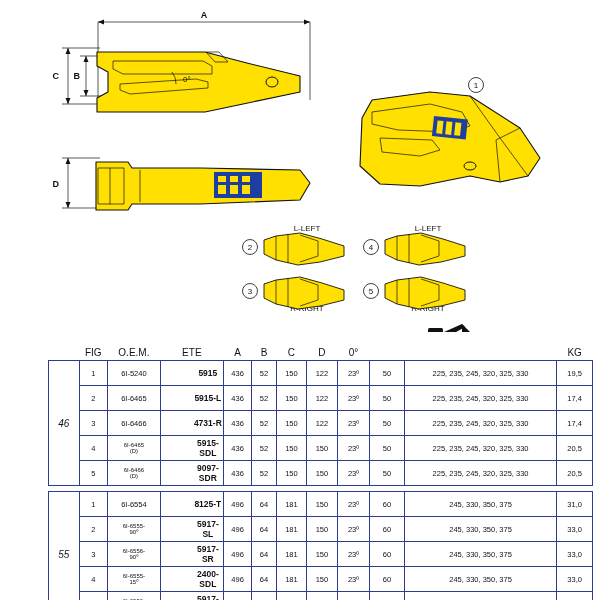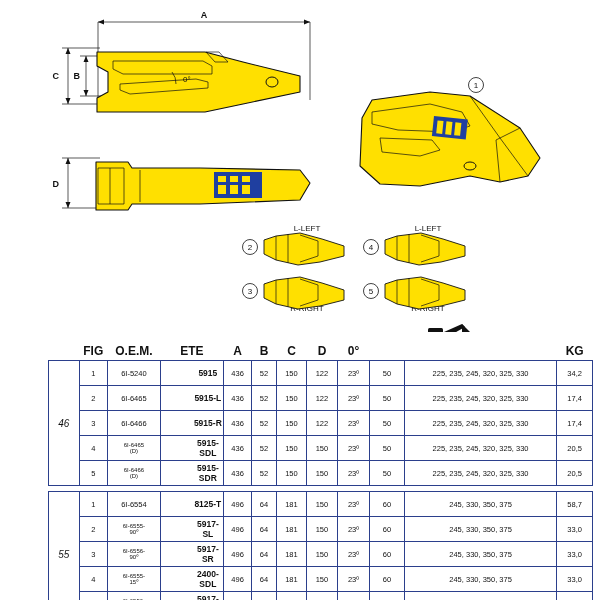--- a/index.html
+++ b/index.html
@@ -19,22 +19,22 @@
     border:1px solid #2b3f8c;
     font-size:7.5px;
     text-align:center;
     padding:0;
     height:24px;
     color:#111;
   }
   thead th{
     border:none;
     height:26px;
-    font-size:12px;
-    font-weight:bold;
+    font-size:10px;
+    font-weight:normal;
     vertical-align:bottom;
     padding-bottom:2px;
     color:#111;
   }
   td.bold{font-weight:bold;font-size:8.5px;padding-left:32px;}
   td.grp{font-size:10px;font-weight:normal;font-style:italic;}
   td.small{font-size:6px;line-height:1.05;}
   .sep-row td{border:none;height:5px;}
 
   
@@ -238,39 +238,39 @@
           <td>1</td>
           <td>6I-5240</td>
           <td class="bold">5915</td>
           <td>436</td>
           <td>52</td>
           <td>150</td>
           <td>122</td>
           <td>23º</td>
           <td>50</td>
           <td>225, 235, 245, 320, 325, 330</td>
-          <td>34,2</td>
+          <td>19,5</td>
         </tr>
         <tr>
           <td>2</td>
           <td>6I-6465</td>
           <td class="bold">5915-L</td>
           <td>436</td>
           <td>52</td>
           <td>150</td>
           <td>122</td>
           <td>23º</td>
           <td>50</td>
           <td>225, 235, 245, 320, 325, 330</td>
           <td>17,4</td>
         </tr>
         <tr>
           <td>3</td>
           <td>6I-6466</td>
-          <td class="bold">5915-R</td>
+          <td class="bold">4731-R</td>
           <td>436</td>
           <td>52</td>
           <td>150</td>
           <td>122</td>
           <td>23º</td>
           <td>50</td>
           <td>225, 235, 245, 320, 325, 330</td>
           <td>17,4</td>
         </tr>
         <tr>
@@ -282,21 +282,21 @@
           <td>150</td>
           <td>150</td>
           <td>23º</td>
           <td>50</td>
           <td>225, 235, 245, 320, 325, 330</td>
           <td>20,5</td>
         </tr>
         <tr>
           <td>5</td>
           <td class="small">6I-6466<br>(D)</td>
-          <td class="bold">5915-SDR</td>
+          <td class="bold">9097-SDR</td>
           <td>436</td>
           <td>52</td>
           <td>150</td>
           <td>150</td>
           <td>23º</td>
           <td>50</td>
           <td>225, 235, 245, 320, 325, 330</td>
           <td>20,5</td>
         </tr>
         <tr class="sep-row">
@@ -307,21 +307,21 @@
           <td>1</td>
           <td>6I-6554</td>
           <td class="bold">8125-T</td>
           <td>496</td>
           <td>64</td>
           <td>181</td>
           <td>150</td>
           <td>23º</td>
           <td>60</td>
           <td>245, 330, 350, 375</td>
-          <td>58,7</td>
+          <td>31,0</td>
         </tr>
         <tr>
           <td>2</td>
           <td class="small">6I-6555-<br>90º</td>
           <td class="bold">5917-SL</td>
           <td>496</td>
           <td>64</td>
           <td>181</td>
           <td>150</td>
           <td>23º</td>

